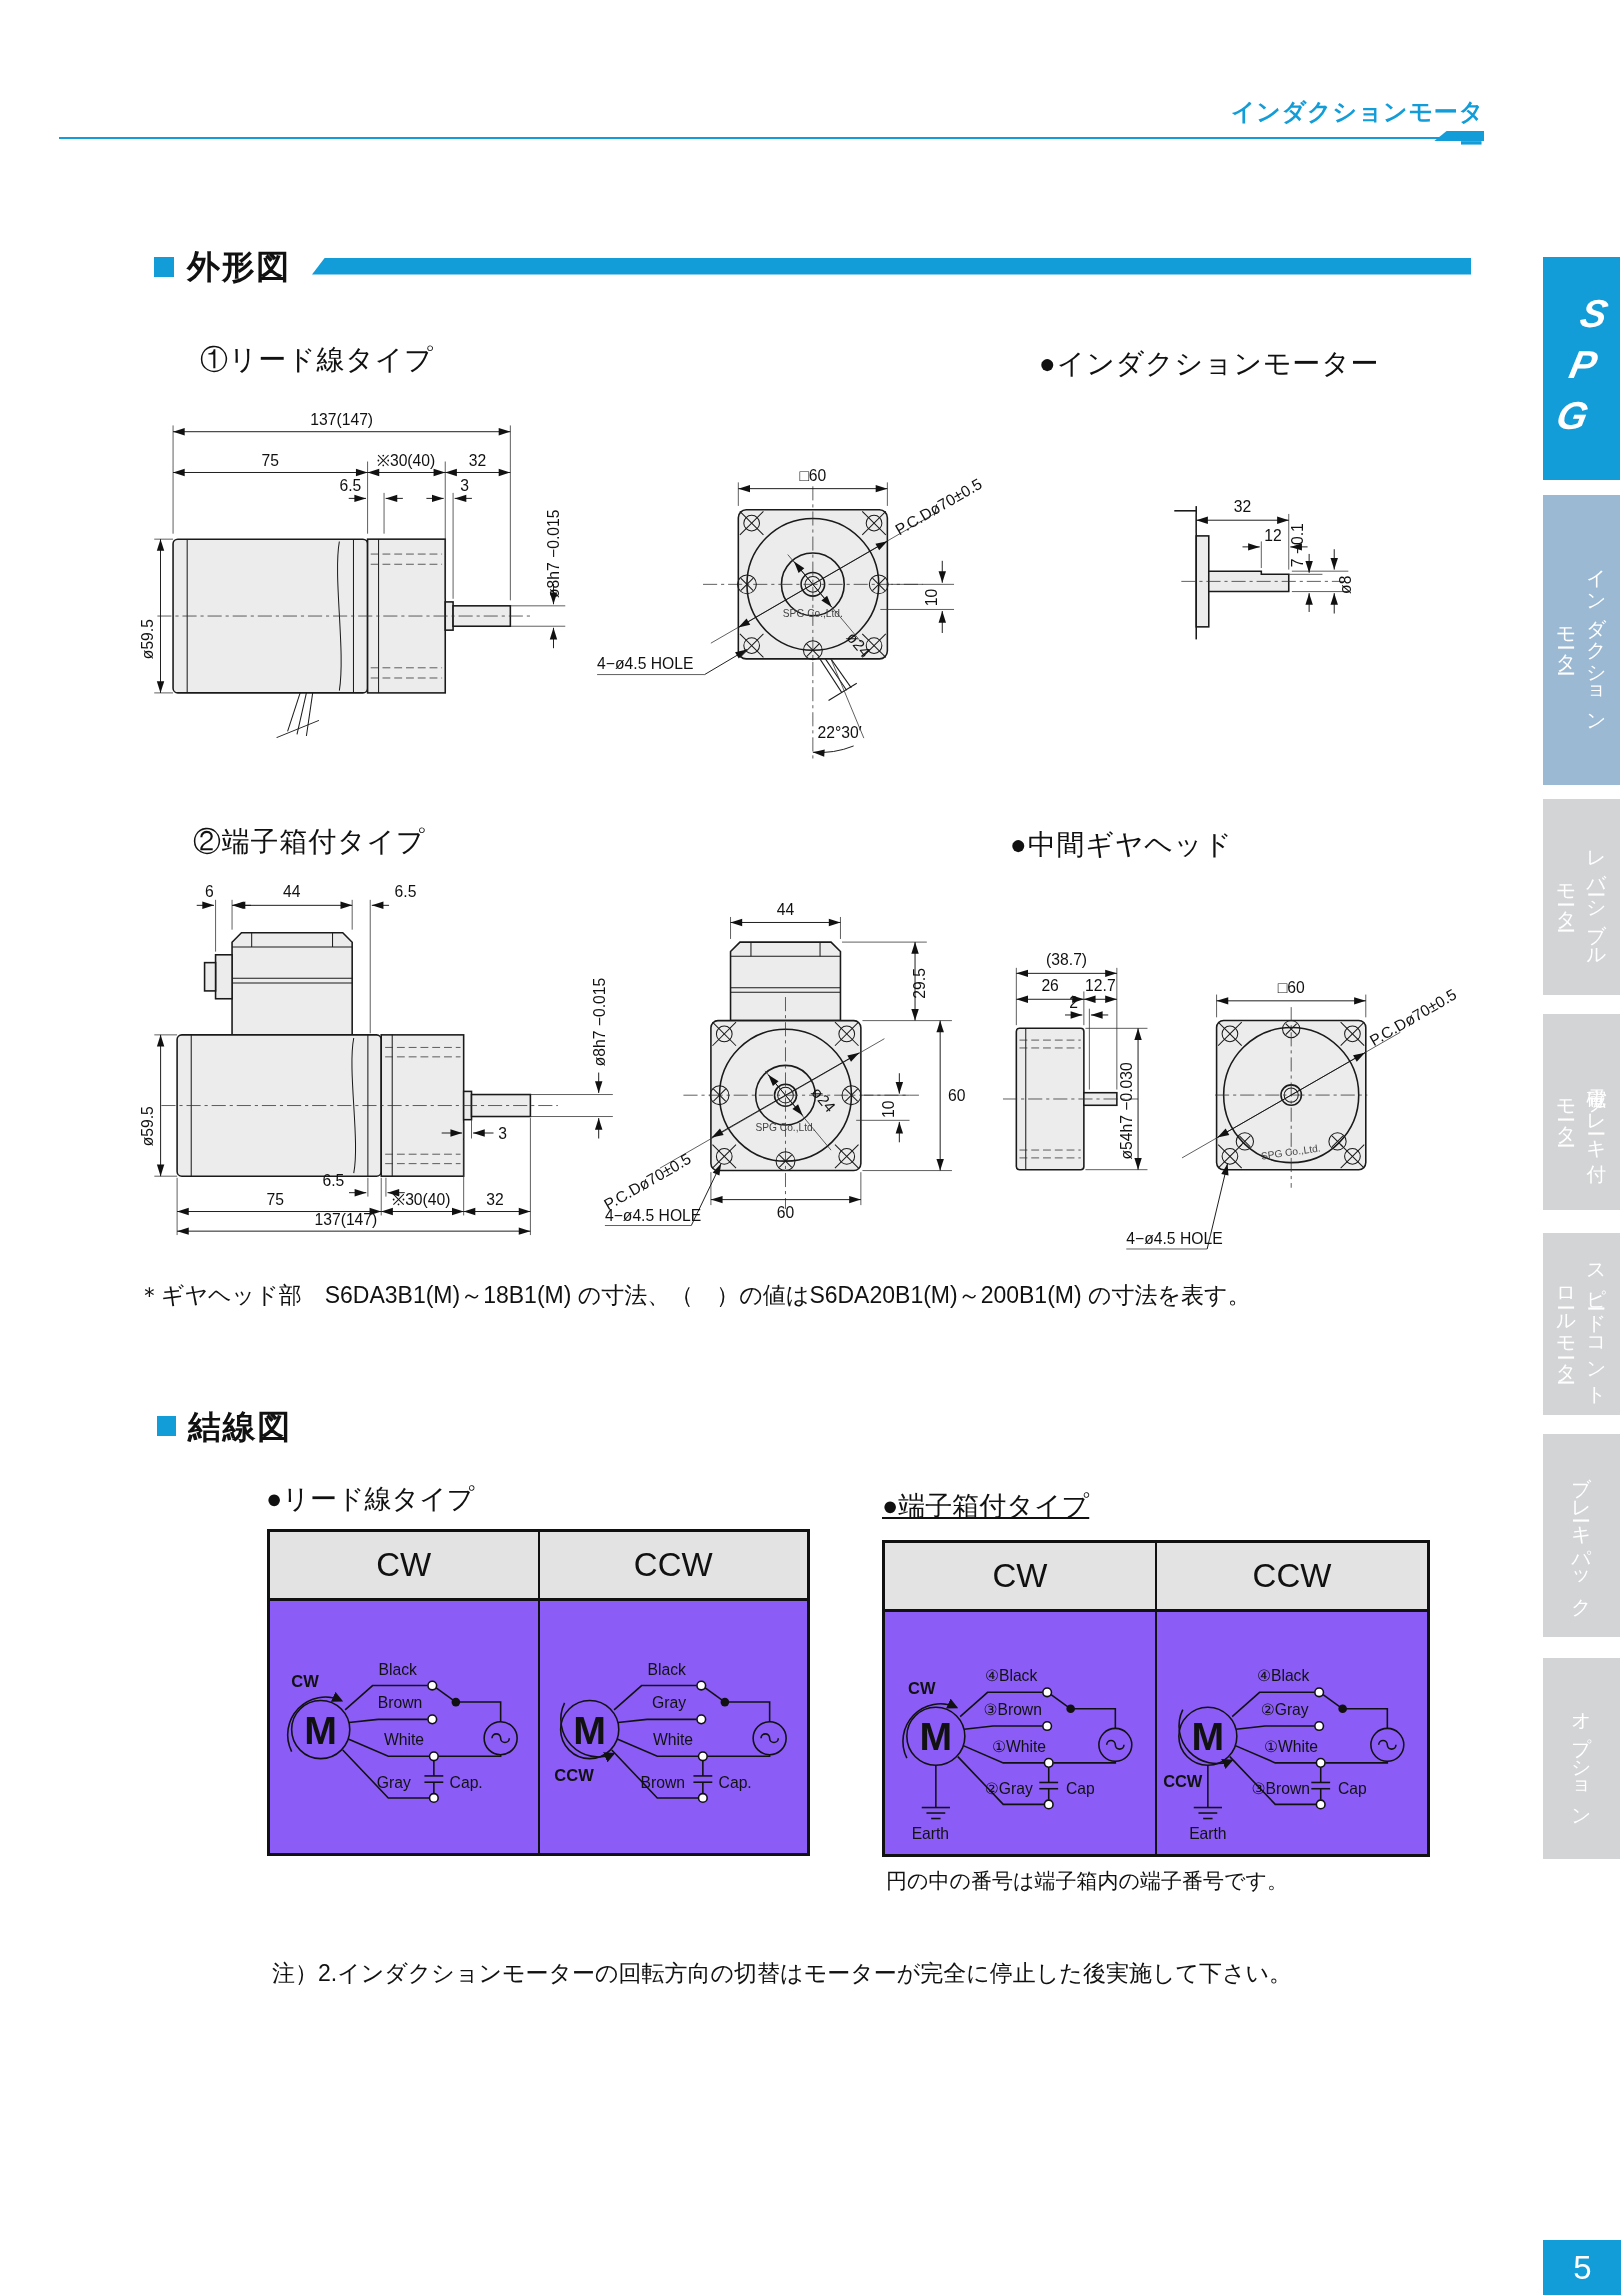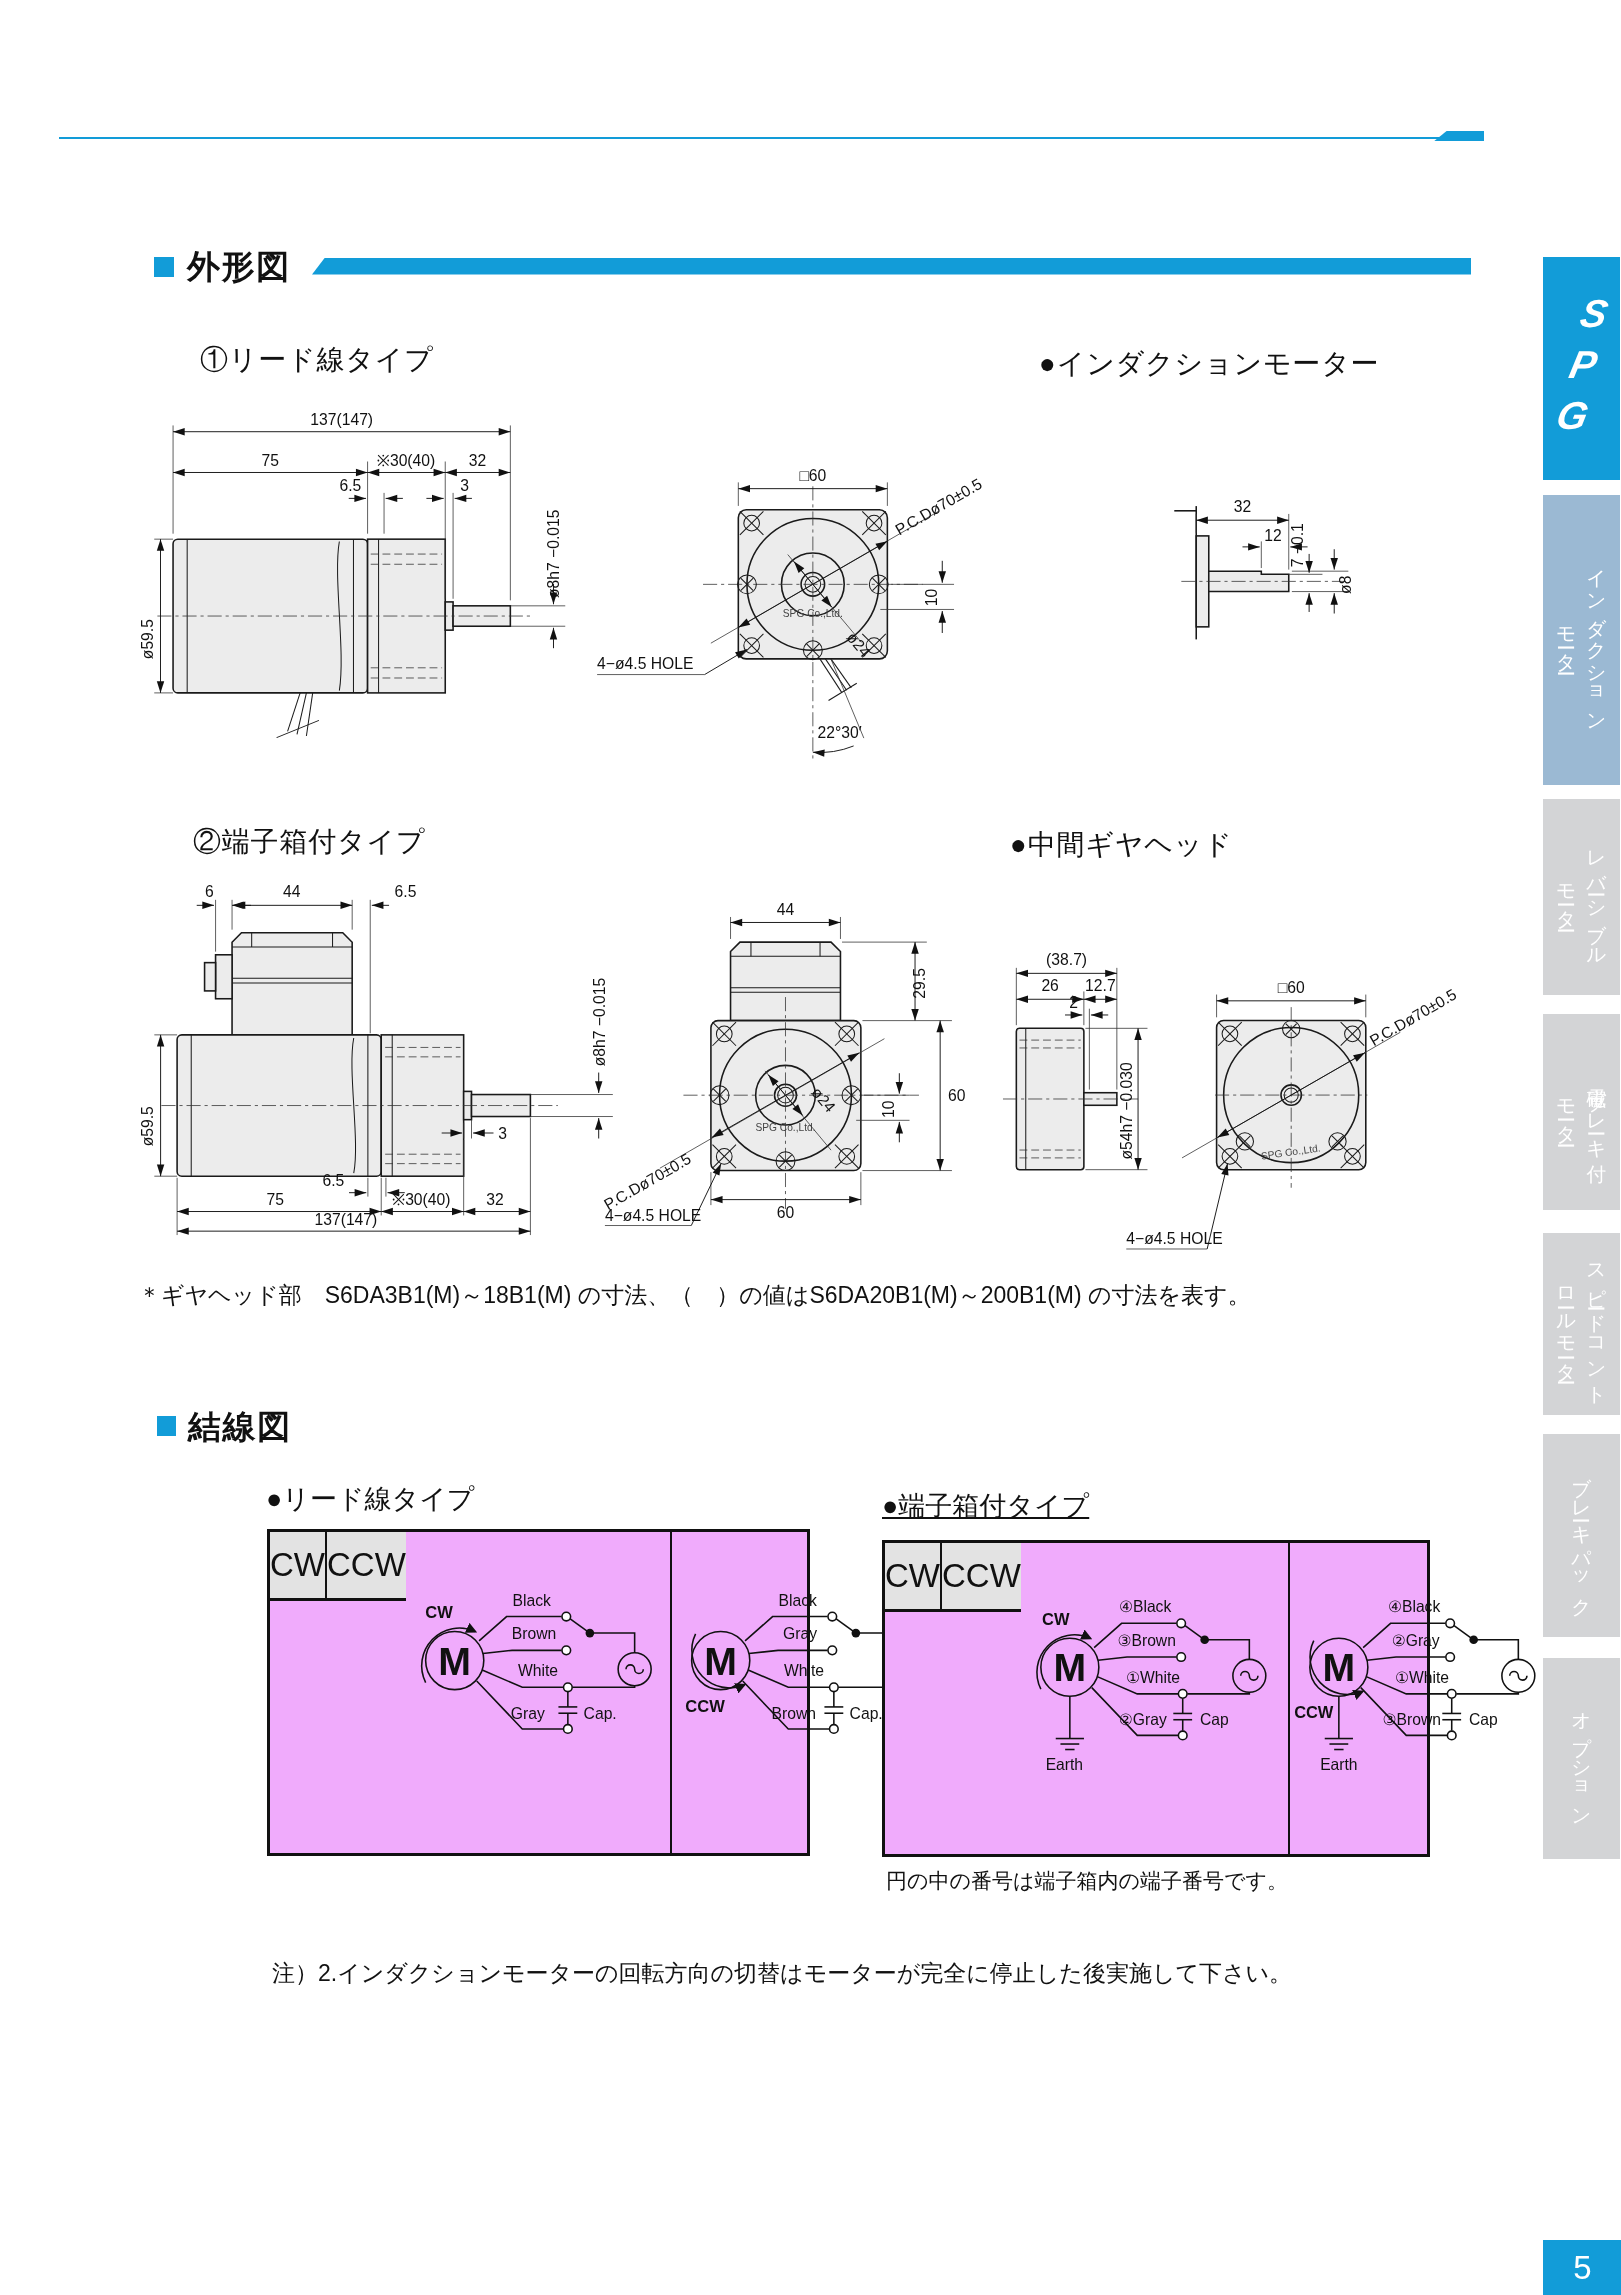--- a/index.html
+++ b/index.html
@@ -27,21 +27,21 @@
   .body-fill{fill:#ECECEC;stroke:#1a1a1a;stroke-width:2;}
   .oline{fill:none;stroke:#1a1a1a;stroke-width:2;}
   .thin{fill:none;stroke:#1a1a1a;stroke-width:1.3;}
   .ext{stroke:#333;stroke-width:1;fill:none;}
   .dim{stroke:#111;stroke-width:1.2;fill:none;}
   .cen{stroke:#333;stroke-width:1;fill:none;stroke-dasharray:18 5 4 5;}
   .bore{stroke:#333;stroke-width:1;fill:none;stroke-dasharray:10 5;}
   .dtxt{font-size:20px;}
   .dtxts{font-size:13px;fill:#444;}
   
-  .wtable{position:absolute;border:3.9px solid #111;background:#f0abfc;display:flex;flex-direction:row;box-sizing:border-box;}
+  .wtable{position:absolute;border:3.9px solid #111;background:#8b5cf6;display:flex;flex-direction:column;box-sizing:border-box;}
   .whead{display:flex;height:66px;background:#E3E3E3;border-bottom:3.1px solid #111;flex:none;}
   .whead .wcell{font-size:33px;}
   .wcell{flex:1;display:flex;align-items:center;justify-content:center;}
   .wcell + .wcell{border-left:2.4px solid #111;}
   .wbody{display:flex;flex:1;}
   .wbody .wcell{align-items:flex-start;padding-top:9.4px;}
   .wire-svg{position:static;}
   svg .wlabel{font-size:20px;}
   svg .wrot{font-size:21px;}
   svg .wm{font-size:50px;font-weight:bold;}
@@ -54,20 +54,21 @@
   .spg-logo{writing-mode:vertical-rl;text-orientation:upright;color:#fff;font-size:39px;
             font-weight:900;font-style:italic;letter-spacing:7.9px;transform:skewX(-12deg);}
   .pagenum{position:absolute;left:1543px;top:2240px;width:79px;height:56px;background:#129CD8;
            color:#fff;font-size:33px;display:flex;align-items:center;justify-content:center;}
 </style>
 </head>
 <body>
 
 <div class="page">
 
+  <div class="hdr-title">インダクションモーター</div>
   <div class="hdr-rule"></div>
   <div class="hdr-accent"></div>
 
   <div class="bullet" style="left:154px;top:257px;"></div>
   <div class="sec-title" style="left:187px;top:245px;">外形図</div>
   <div class="sec-bar"></div>
 
   <div class="fig-label" style="left:200px;top:341px;">①リード線タイプ</div>
   <div class="fig-label" style="left:1039px;top:345px;">●インダクションモーター</div>
   <div class="fig-label" style="left:193px;top:823px;">②端子箱付タイプ</div>

